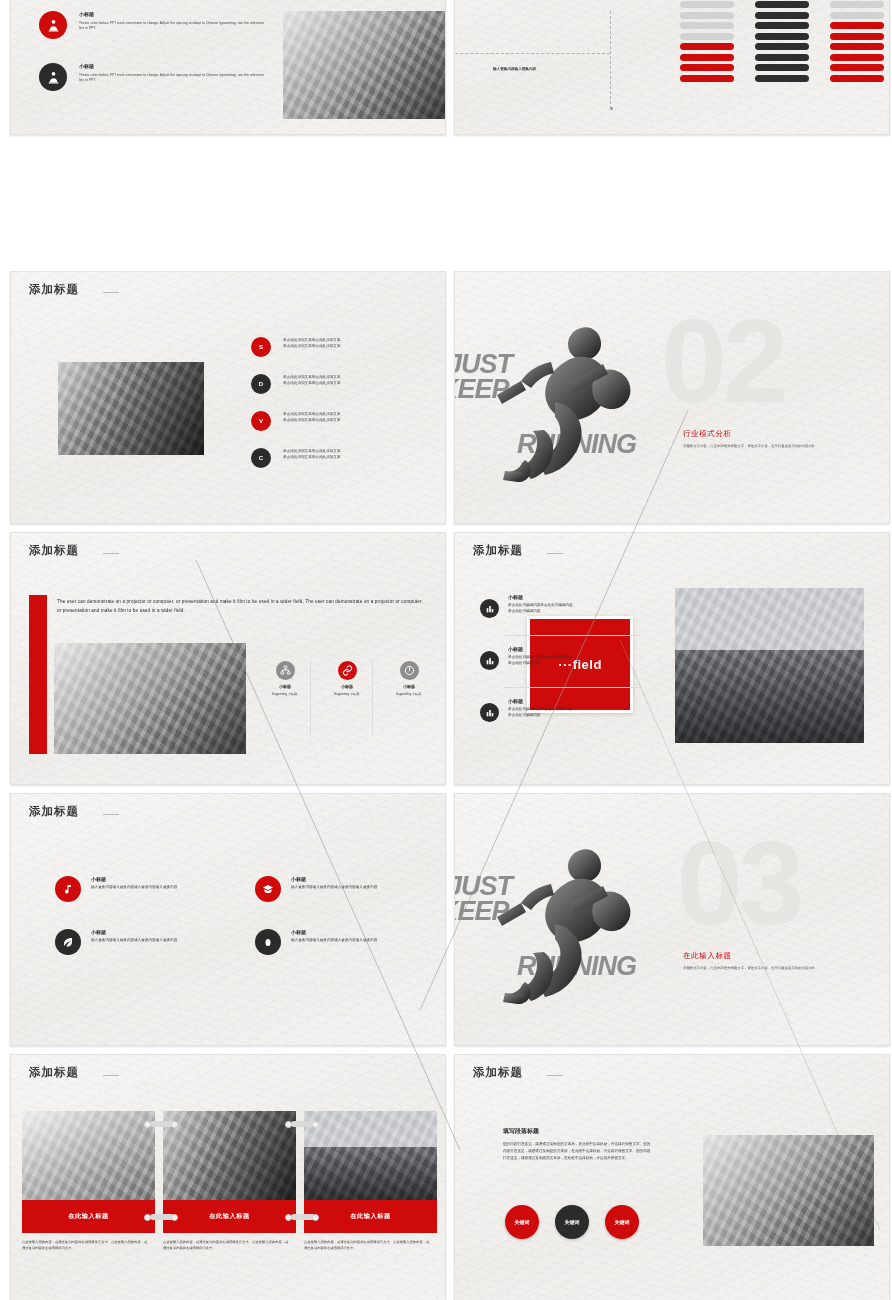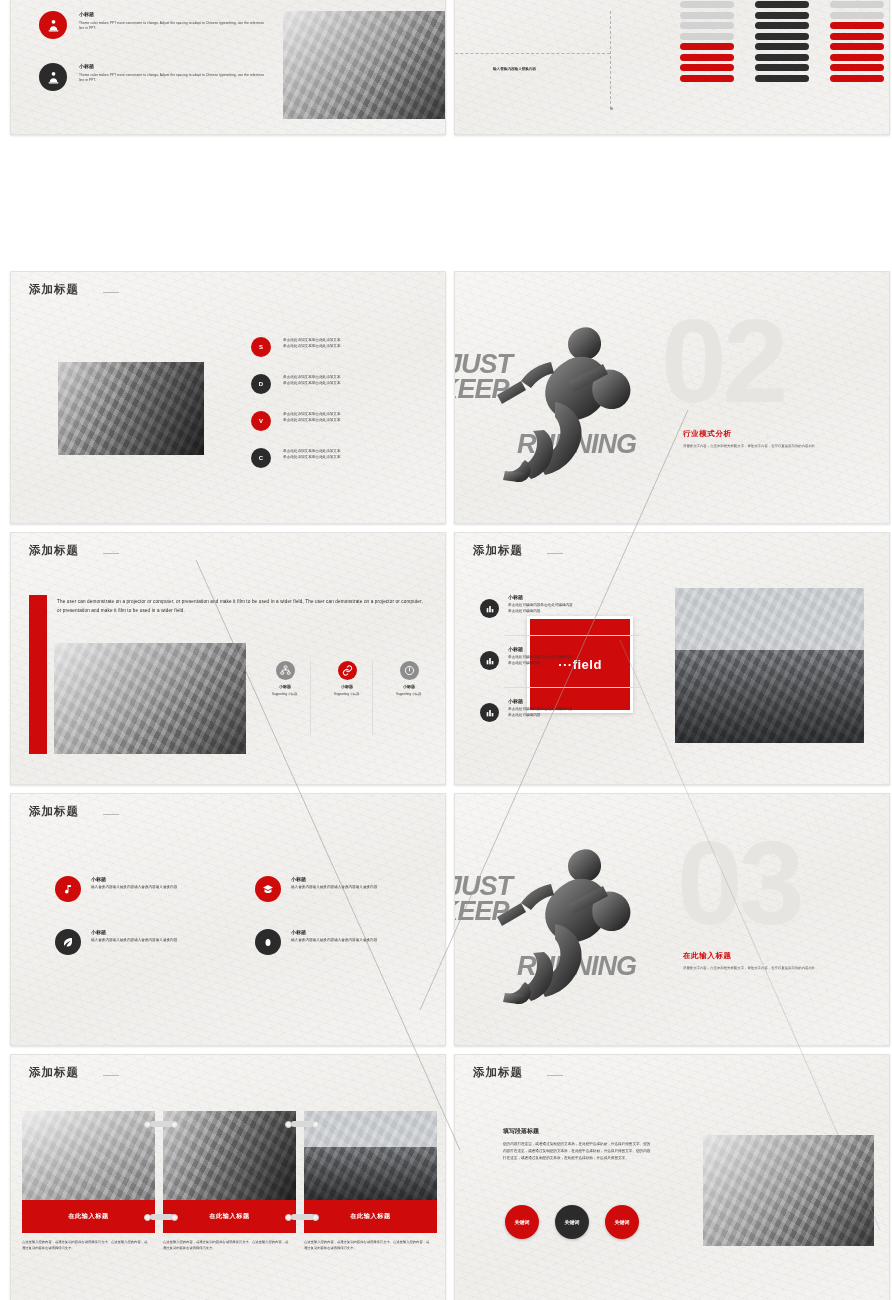--- a/index.html
+++ b/index.html
@@ -96,21 +96,21 @@
   .connector { position:absolute; border-left:1px dashed #b2b2b2; }
   .connector-h { position:absolute; border-top:1px dashed #b2b2b2; }
   .bignum {
     position:absolute; font-size:118px; font-weight:bold; color:#e6e5e2;
     line-height:1; letter-spacing:-4px; font-family:"Liberation Sans", sans-serif;
   }
   .jkr {
     position:absolute; color:#8e8e8e; font-weight:bold; font-style:italic;
     letter-spacing:-1px; line-height:0.92; font-size:27px;
   }
-  .sec-title { position:absolute; color:#cf0a0a; font-weight:bold; font-size:7.5px; letter-spacing:0.6px; }
+  .sec-title { position:absolute; color:#cf0a0a; font-weight:normal; font-size:7.5px; letter-spacing:0.6px; }
   .sec-desc  { position:absolute; color:#555; font-size:3.4px; line-height:1.7; width:160px; }
 
   
   .runner { position:absolute; }
   .runner svg { display:block; }
 
   
   .redbar { position:absolute; background:#cf0a0a; }
   .para-en { position:absolute; font-size:4.6px; line-height:2.05; color:#2a2a2a; letter-spacing:0.15px; }
 

